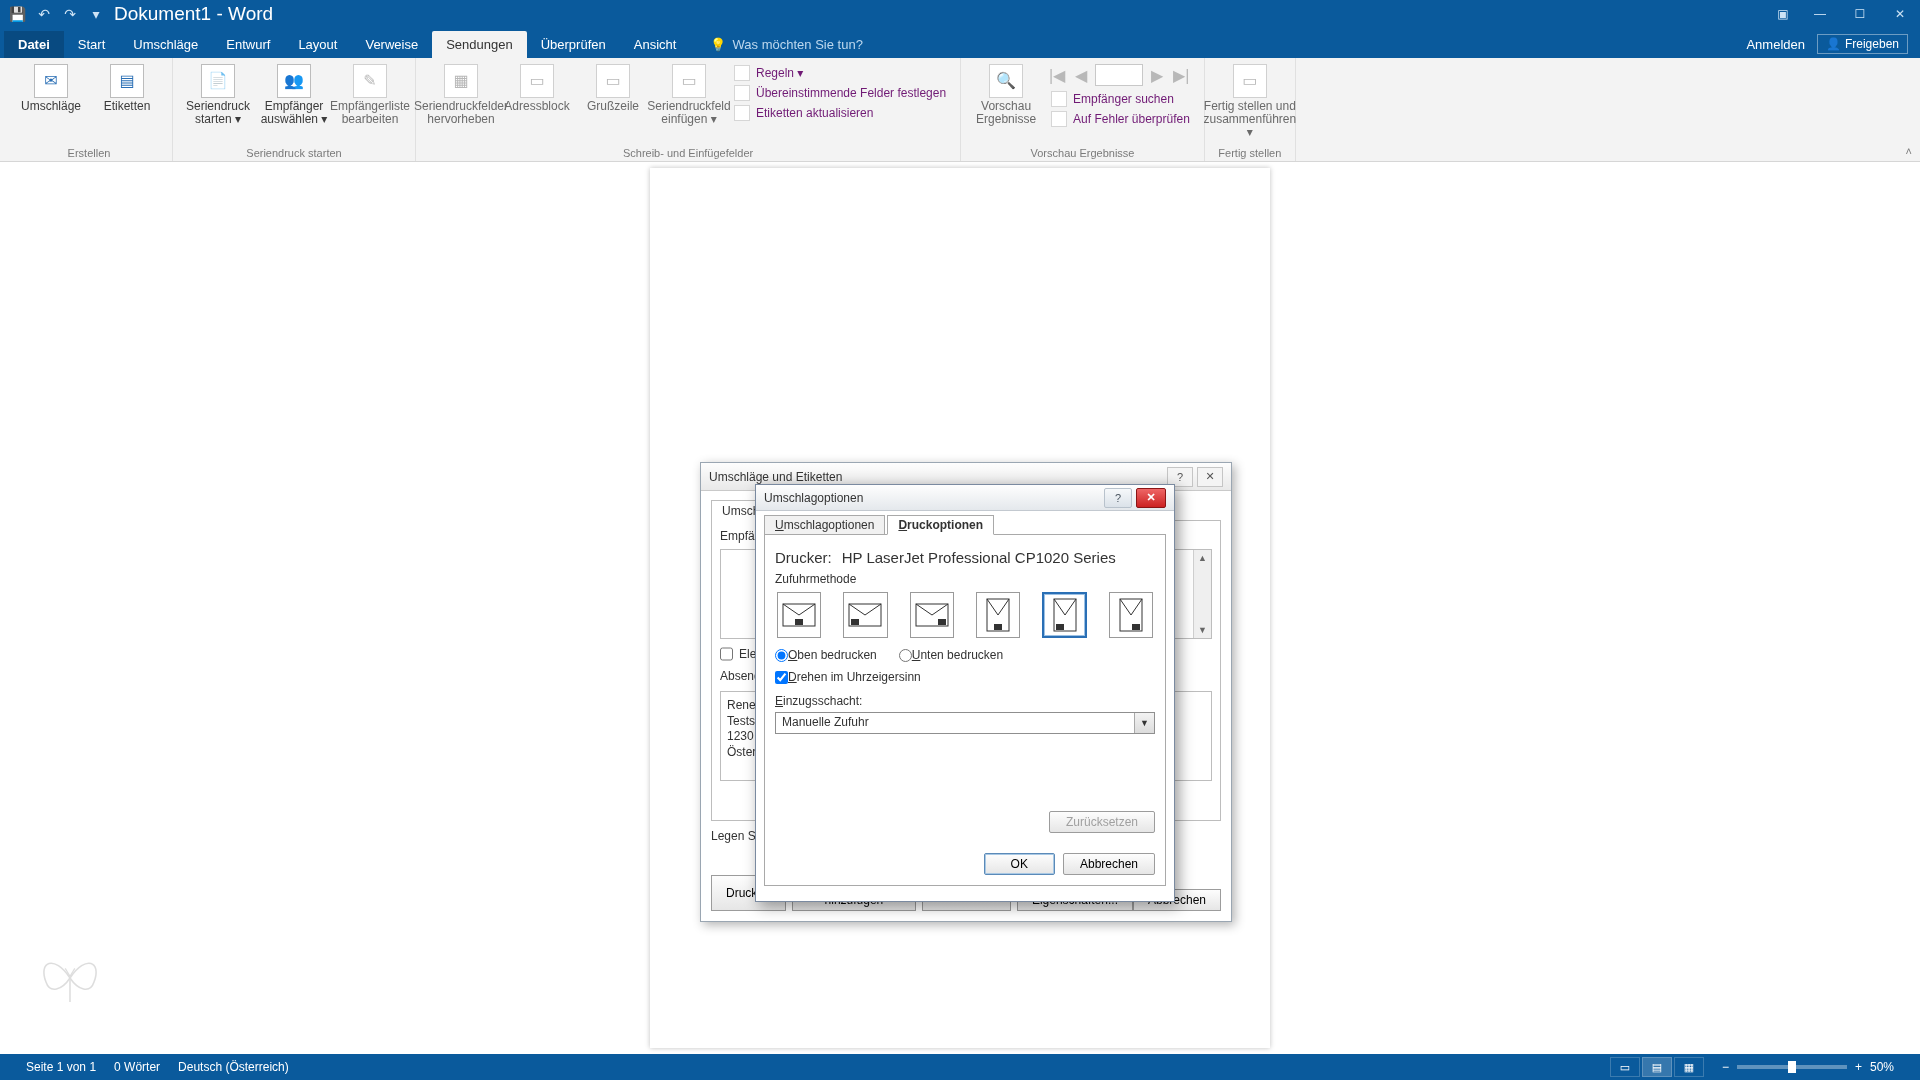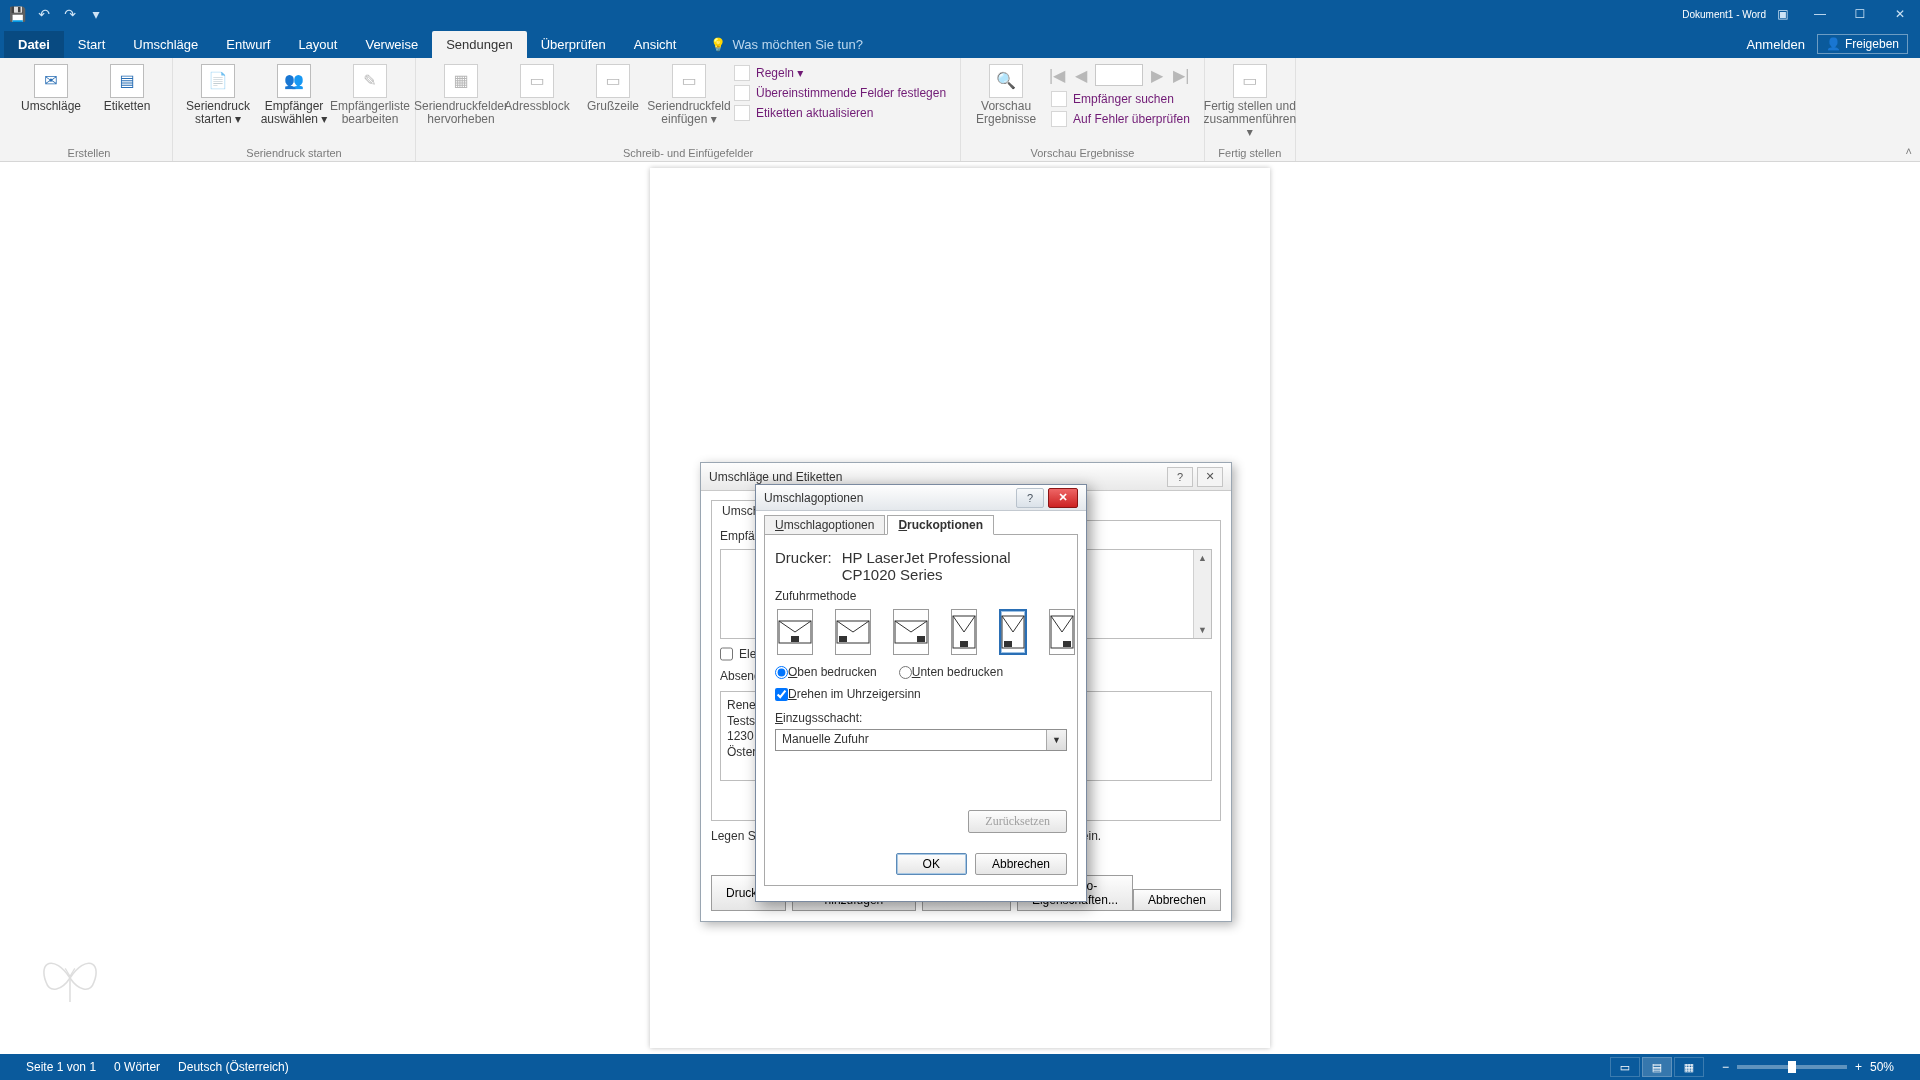--- a/index.html
+++ b/index.html
@@ -2,21 +2,21 @@
 <html><head>
 <meta charset="utf-8">
 <style>
 * { box-sizing: border-box; margin: 0; padding: 0; font-family: "Segoe UI", Tahoma, sans-serif; }
 html, body { width: 1920px; height: 1080px; overflow: hidden; background: #fff; }
 
 
 .titlebar { height: 28px; background: #0a5a9c; display: flex; align-items: center; color: #fff; font-size: 12px; }
 .titlebar .qat { display:flex; align-items:center; gap:6px; padding:0 8px; }
 .titlebar .qat .qat-icon { width:20px; height:20px; display:flex; align-items:center; justify-content:center; color:#cde3f5; font-size:14px; }
-.titlebar .title { flex:1; text-align:right; font-size:10px; color:#fff; }
+.titlebar .title { flex:1; text-align:left; font-size:19px; color:#fff; }
 .titlebar .wincontrols { display:flex; }
 .titlebar .wincontrols .wc { width:40px; height:28px; display:flex; align-items:center; justify-content:center; color:#cde3f5; font-size:12px;}
 .titlebar .wincontrols .wc.ribbon-opts { width:34px; }
 
 
 .ribbontabs { height:30px; background:#0a5a9c; display:flex; align-items:flex-end; padding-left:4px; color:#fff; font-size:13px; }
 .ribbontabs .tab { padding:6px 14px; cursor:pointer; }
 .ribbontabs .tab.file { background:#084a81;font-weight:bold; }
 .ribbontabs .tab.active { background:#f3f3f3; color:#333; border-top-left-radius:2px; border-top-right-radius:2px; }
 .ribbontabs .tell { margin-left:20px; display:flex; align-items:center; gap:6px; color:#bdd8ee; font-size:13px; padding-bottom:6px;}
@@ -57,21 +57,21 @@
 .dlg1 .tabstrip .t { padding:3px 10px; border:1px solid #bdbdbd; border-bottom:none; background:#fff; font-size:12px; position:relative; top:1px; margin-right:2px;}
 .dlg1 .pane { border:1px solid #bdbdbd; border-top:none; padding:8px; height:300px; }
 .dlg1 .addr { border:1px solid #bdbdbd; background:#fff; height:90px; margin-top:6px; position:relative;}
 .dlg1 .addr .sc { position:absolute; right:0; top:0; bottom:0; width:18px; background:#efefef; border-left:1px solid #d0d0d0;}
 .dlg1 .addr .sc .ar { height:16px; display:flex; align-items:center; justify-content:center; font-size:9px; color:#666;}
 .dlg1 .retbox { border:1px solid #bdbdbd; padding:6px; margin-top:8px; height:90px; font-size:12px; line-height:1.3;}
 .dlg1 .foot { position:absolute; left:10px; right:10px; bottom:10px; display:flex; justify-content:space-between; align-items:flex-end;}
 .dlg1 .btn { border:1px solid #9c9c9c; background:linear-gradient(#fdfdfd,#e6e6e6); padding:3px 14px; font-size:12px; }
 
 
-.dlg2 { position:absolute; left:755px; top:322px; width:332px; height:418px; background:#fff; border:1px solid #7a8aa0; box-shadow:4px 4px 14px rgba(0,0,0,0.4); z-index:10;}
+.dlg2 { position:absolute; left:755px; top:322px; width:420px; height:418px; background:#fff; border:1px solid #7a8aa0; box-shadow:4px 4px 14px rgba(0,0,0,0.4); z-index:10;}
 .dlg2 .d2title { height:26px; background:linear-gradient(#fefefe,#e4e8ec); border-bottom:1px solid #c3c9d0; display:flex; align-items:center; padding:0 8px; font-size:12px; color:#333;}
 .dlg2 .d2title .sp { flex:1; }
 .dlg2 .d2title .help { width:28px; height:20px; border:1px solid #b8c2cc; background:linear-gradient(#f6f8fa,#dbe2e9); display:flex; align-items:center; justify-content:center; font-size:11px; color:#4a5560; border-radius:2px; margin-right:4px;}
 .dlg2 .d2title .close { width:30px; height:20px; background:linear-gradient(#e66,#c22); border:1px solid #8a1515; color:#fff; display:flex; align-items:center; justify-content:center; font-size:11px; border-radius:2px; font-weight:bold;}
 .dlg2 .d2body { padding:4px 8px 8px; font-size:12px; color:#333;}
 .dlg2 .tabstrip2 { display:flex; }
 .dlg2 .tabstrip2 .tb2 { padding:2px 10px; border:1px solid #a9a9a9; background:#f1f1f1; font-size:12px; position:relative; margin-right:2px;}
 .dlg2 .tabstrip2 .tb2.active { background:#fff; border-bottom:1px solid #fff; z-index:2; font-weight:bold;}
 .dlg2 .tabstrip2 .tb2 u { text-decoration: underline; }
 .dlg2 .pane2 { border:1px solid #a9a9a9; padding:8px 10px; height:352px; position:relative; margin-top:-1px; background:#fff;}
@@ -83,21 +83,21 @@
 .dlg2 .feed .env { display:block; }
 .dlg2 .radios { display:flex; gap:22px; margin:2px 0 8px; font-size:12px; align-items:center;}
 .dlg2 .radios label, .dlg2 .checks label { display:flex; align-items:center; }
 .dlg2 .checks { margin-bottom:10px; font-size:12px;}
 .dlg2 .combo { display:flex; border:1px solid #8f8f8f; height:22px; }
 .dlg2 .combo .cval { flex:1; padding:2px 6px; font-size:12px; background:#fff;}
 .dlg2 .combo .cbtn { width:20px; background:linear-gradient(#f3f3f3,#dcdcdc); border-left:1px solid #a9a9a9; display:flex; align-items:center; justify-content:center; font-size:9px;}
 .dlg2 .note { font-size:12px; color:#333; margin-top:10px; line-height:1.3;}
 .dlg2 .resetrow { position:absolute; right:10px; bottom:52px;}
 .dlg2 .btn2 { border:1px solid #9c9c9c; background:linear-gradient(#fdfdfd,#e6e6e6); padding:3px 16px; font-size:12px; border-radius:2px;}
-.dlg2 .btn2.disabled { color:#a0a0a0;font-family:Liberation Serif, serif; }
+.dlg2 .btn2.disabled { color:#a0a0a0; }
 .dlg2 .btn2.primary { border:1px solid #5b8ab8; box-shadow:0 0 0 1px #a8c8e4 inset; padding:3px 26px;}
 .dlg2 .d2foot { position:absolute; right:10px; bottom:10px; display:flex; gap:8px;}
 
 
 .statusbar { position:absolute; left:0; right:0; bottom:0; height:26px; background:#0a5a9c; color:#fff; display:flex; align-items:center; font-size:12px; padding:0 26px; gap:18px;}
 .statusbar .sp { flex:1; }
 .statusbar .viewbtns { display:flex; gap:2px;}
 .statusbar .vb { width:30px; height:20px; border:1px solid rgba(255,255,255,0.2); display:flex; align-items:center; justify-content:center; font-size:11px;}
 .statusbar .vb.active { background:rgba(255,255,255,0.18); }
 .statusbar .zoom { display:flex; align-items:center; gap:8px;}

